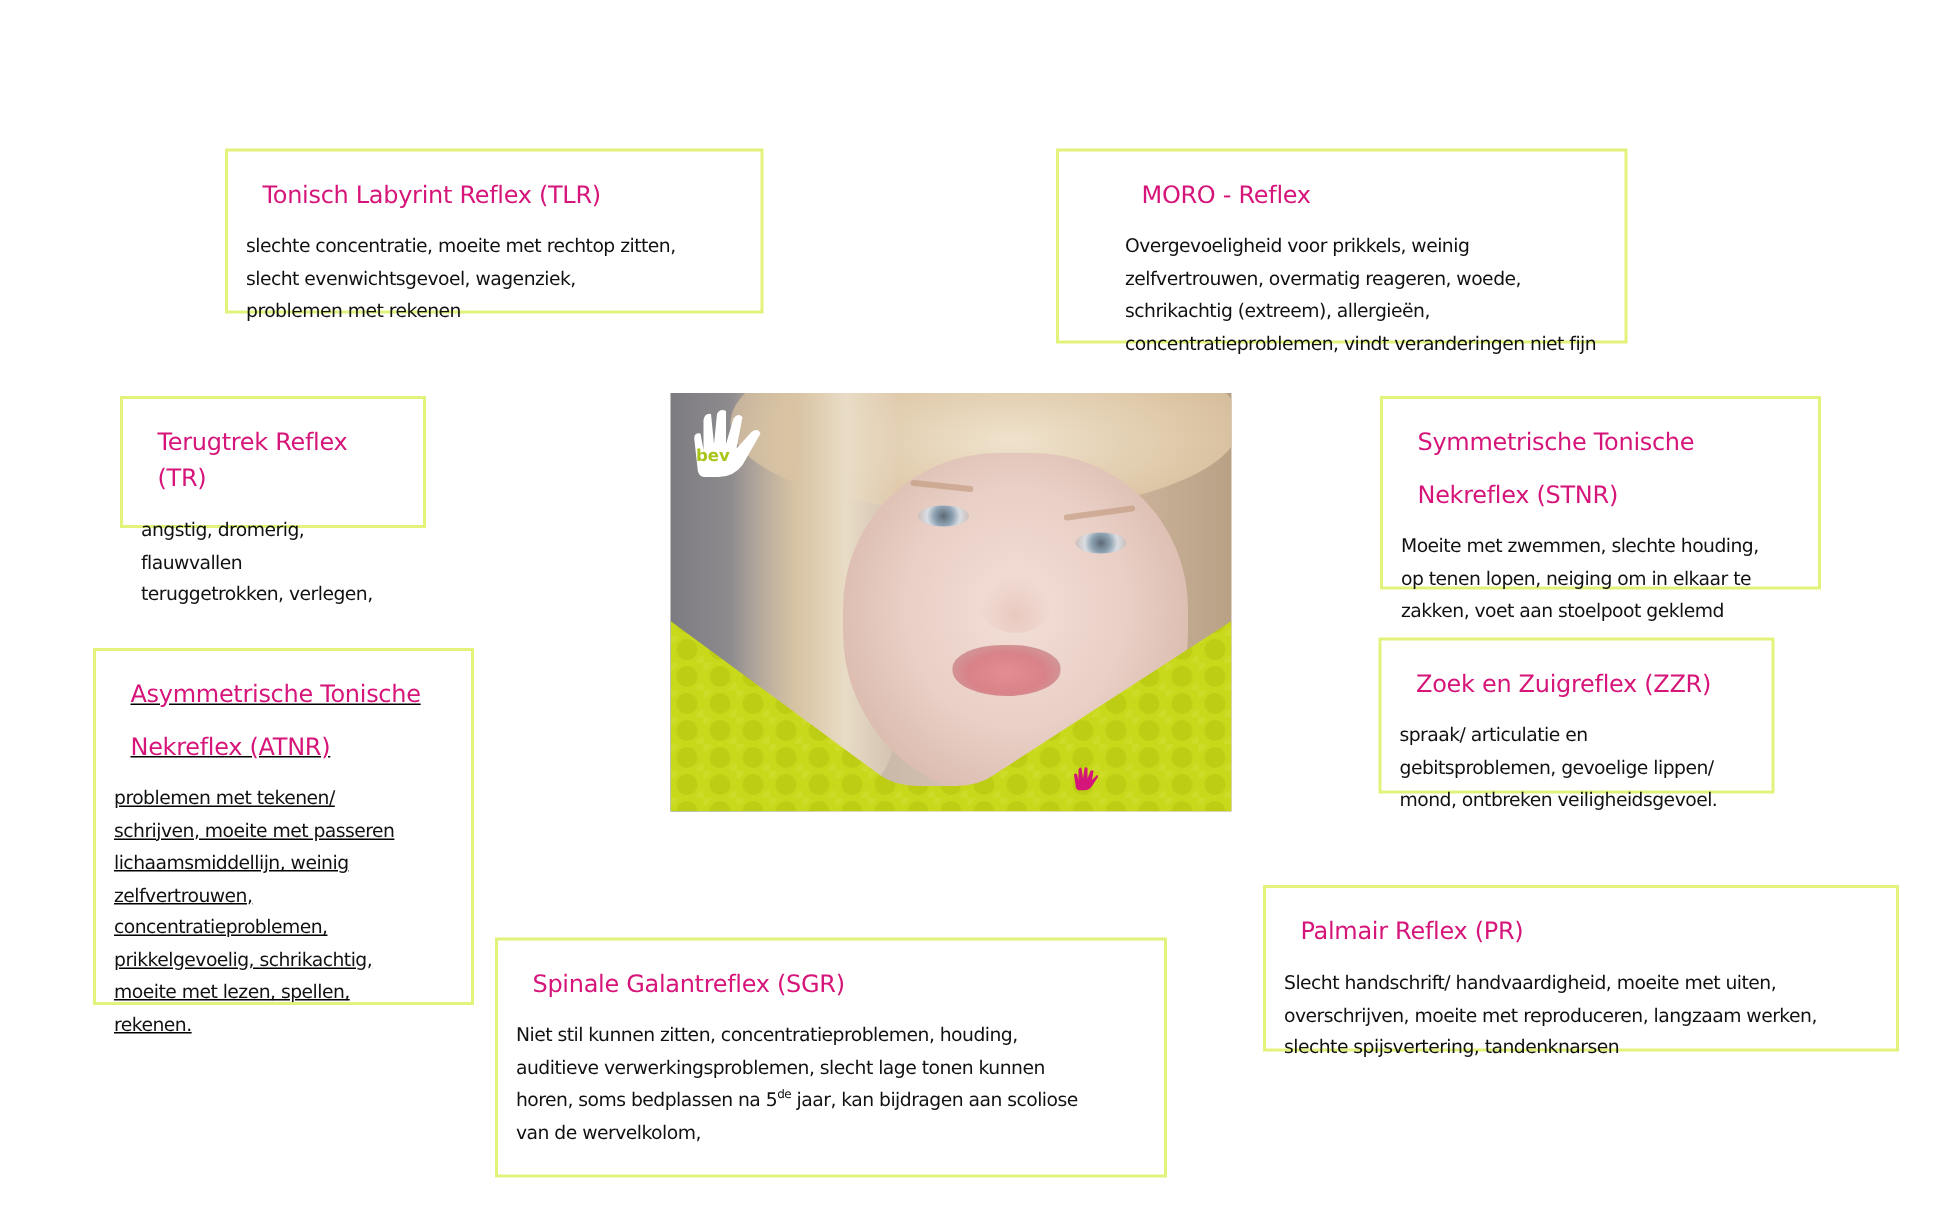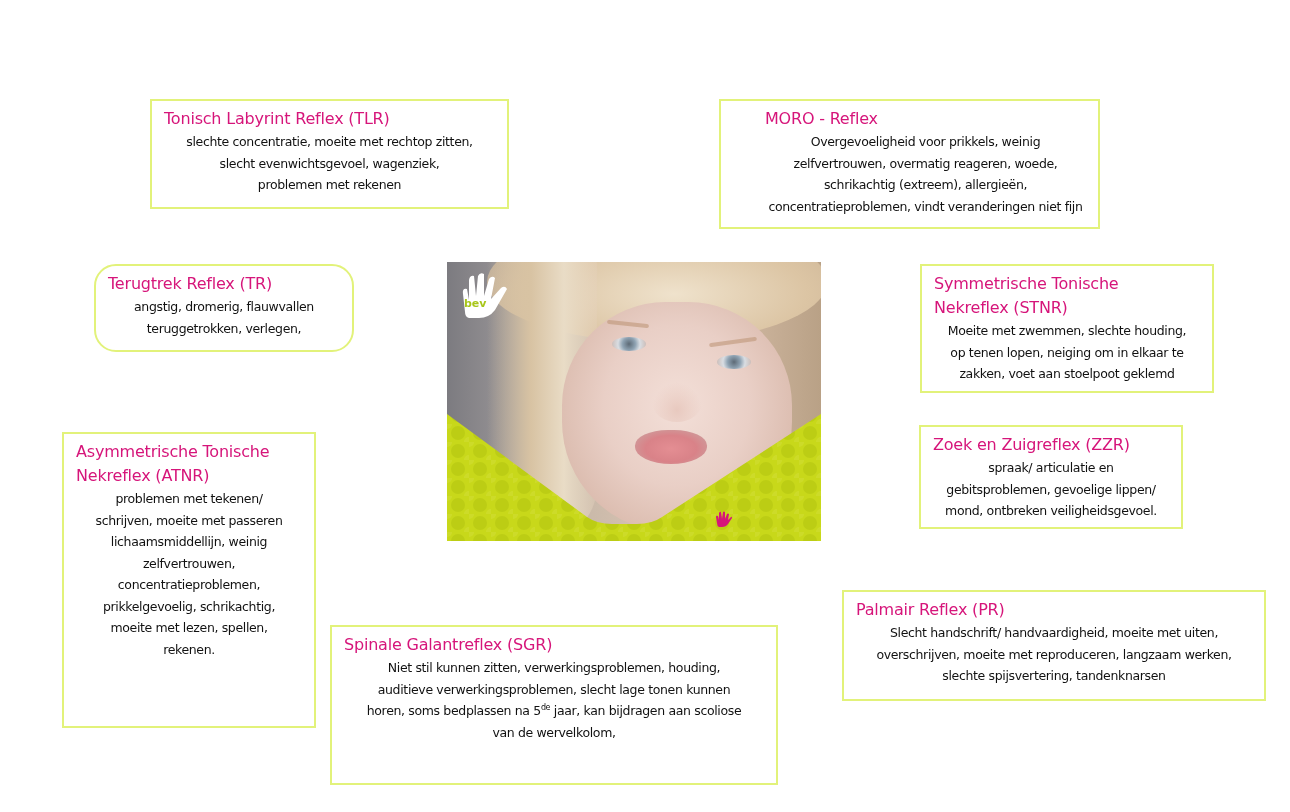--- a/index.html
+++ b/index.html
@@ -19,44 +19,43 @@
       box-sizing: border-box;
       border: 2px solid #e2f27a;
       background: #ffffff;
       padding: 6px 12px 8px 12px;
     }
     .card .title {
       color: #d6157a;
       font-family: "DejaVu Sans", sans-serif;
       font-size: 16px;
       line-height: 24px;
-      margin: 0;
+      margin: 11px;
       font-weight: normal;
       letter-spacing: -0.2px;
     }
     .card .body {
       color: #111111;
       font-family: "DejaVu Sans", sans-serif;
       font-size: 12.5px;
       line-height: 21.5px;
       margin: 0;
       letter-spacing: -0.35px;
-      text-align: center;
     }
     .card .body sup {
       font-size: 8px;
       line-height: 0;
     }
 
     
     #card-tlr  { left: 150px; top: 99px;  width: 359px; height: 110px; }
-    #card-moro { left: 719px; top: 99px;  width: 381px; height: 130px; padding-left: 44px; }
-    #card-tr   { left: 94px;  top: 264px; width: 260px; height: 88px; border-radius: 22px; }
+    #card-moro { left: 704px; top: 99px;  width: 381px; height: 130px; padding-left: 44px; }
+    #card-tr   { left: 80px;  top: 264px; width: 204px; height: 88px; }
     #card-stnr { left: 920px; top: 264px; width: 294px; height: 129px; }
-    #card-atnr { left: 62px;  top: 432px; width: 254px; height: 296px; }
+    #card-atnr { left: 62px;  top: 432px; width: 254px; height: 238px; text-decoration: underline; }
     #card-zzr  { left: 919px; top: 425px; width: 264px; height: 104px; }
     #card-pr   { left: 842px; top: 590px; width: 424px; height: 111px; }
     #card-sgr  { left: 330px; top: 625px; width: 448px; height: 160px; }
 
     
     #hero {
       position: absolute;
       left: 447px;
       top: 262px;
       width: 374px;
@@ -219,17 +218,17 @@
 
 <div class="card" id="card-pr">
   <p class="title">Palmair Reflex (PR)</p>
   <p class="body">Slecht handschrift/ handvaardigheid, moeite met uiten,</p>
   <p class="body">overschrijven, moeite met reproduceren, langzaam werken,</p>
   <p class="body">slechte spijsvertering, tandenknarsen</p>
 </div>
 
 <div class="card" id="card-sgr">
   <p class="title">Spinale Galantreflex (SGR)</p>
-  <p class="body">Niet stil kunnen zitten, verwerkingsproblemen, houding,</p>
+  <p class="body">Niet stil kunnen zitten, concentratieproblemen, houding,</p>
   <p class="body">auditieve verwerkingsproblemen, slecht lage tonen kunnen</p>
   <p class="body"><span>horen, soms bedplassen na 5</span><sup>de</sup><span> jaar, kan bijdragen aan scoliose</span></p>
   <p class="body">van de wervelkolom,</p>
 </div>
 
 </body></html>

